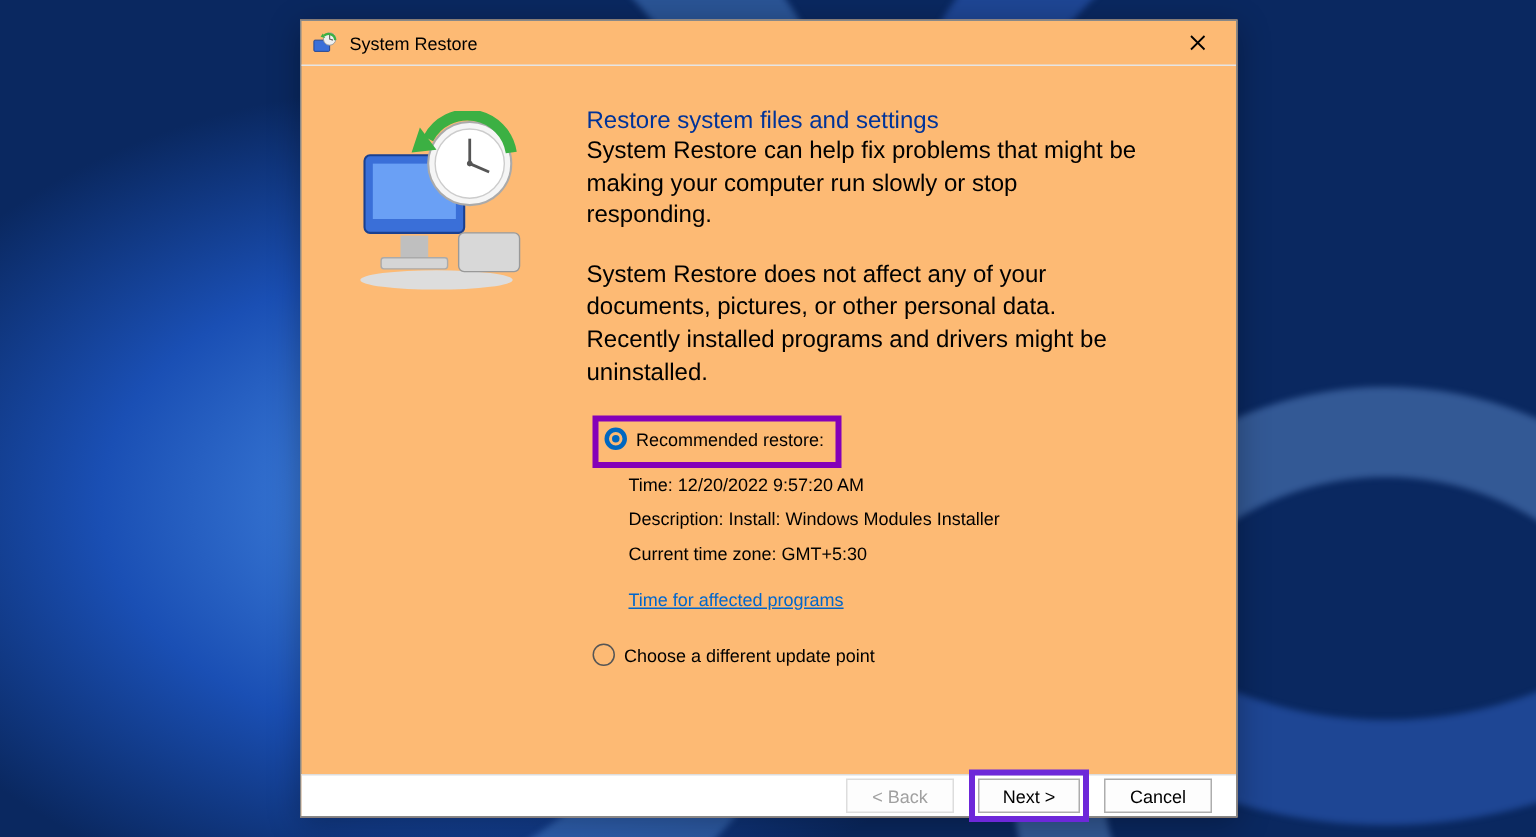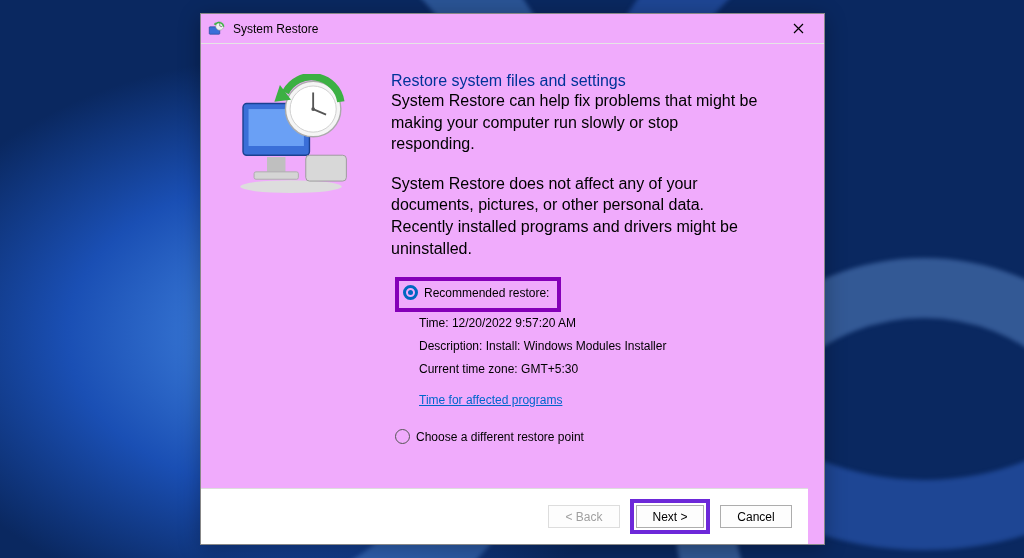--- a/index.html
+++ b/index.html
@@ -30,21 +30,21 @@
     .swirl1 { width: 900px; height: 900px; left: -300px; top: -200px; border: 80px solid rgba(90,150,230,0.4); }
     .swirl2 { width: 700px; height: 700px; right: -250px; top: -150px; border: 70px solid rgba(50,100,200,0.5); }
     .swirl3 { width: 500px; height: 500px; right: -150px; bottom: -200px; border: 60px solid rgba(130,180,250,0.35); }
 
     .window {
       position: absolute;
       left: 200px;
       top: 13px;
       width: 625px;
       height: 532px;
-      background: #f0abfc;
+      background: #fdba74;
       border: 1px solid #888;
       box-shadow: 0 4px 20px rgba(0,0,0,0.3);
     }
     .titlebar {
       height: 30px;
       display: flex;
       align-items: center;
       padding: 0 6px;
       border-bottom: 1px solid #e5e5e5;
     }
@@ -162,22 +162,22 @@
     .second-option {
       margin-top: 18px;
       display: flex;
       align-items: center;
     }
 
     .button-bar {
       position: absolute;
       bottom: 0;
       left: 0;
-      right: 16px;
-      height: 56px;
+      right: 0;
+      height: 28px;
       border-top: 1px solid #ddd;
       display: flex;
       align-items: center;
       justify-content: flex-end;
       padding-right: 16px;
       gap: 10px;
       background: #fff;
     }
     .btn {
       min-width: 72px;
@@ -281,21 +281,21 @@
           </div>
           <div>
             <span>Current time zone:</span>
             <span>GMT+5:30</span>
           </div>
           <a class="link">Time for affected programs</a>
         </div>
 
         <div class="second-option">
           <div class="radio-outer"></div>
-          <span class="option-label">Choose a different restore point</span>
+          <span class="option-label">Choose a different update point</span>
         </div>
 
       </div>
     </div>
   </div>
 
   <div class="button-bar">
     <div class="btn disabled">&lt; Back</div>
     <div class="btn-highlight">
       <div class="btn">Next &gt;</div>

